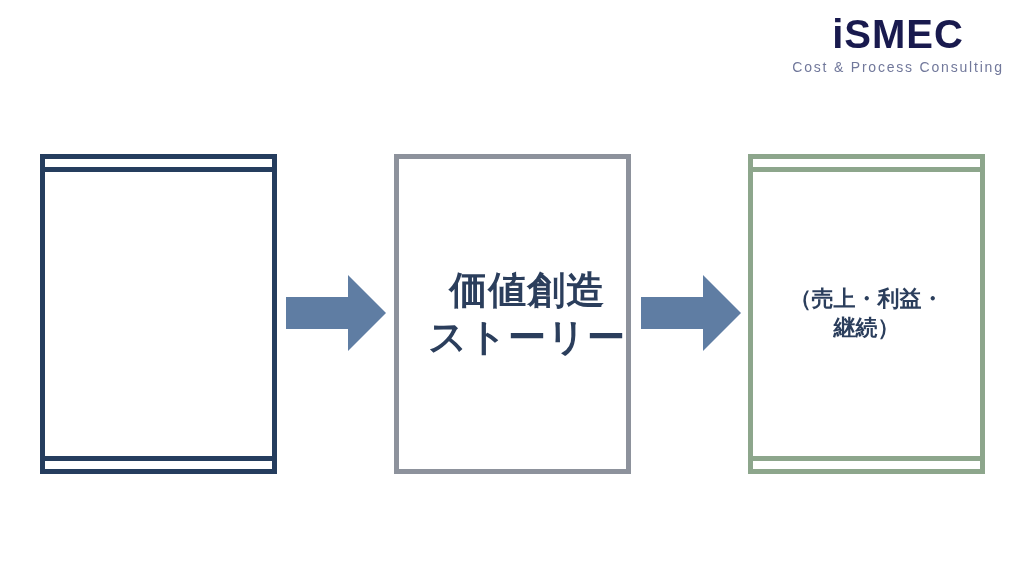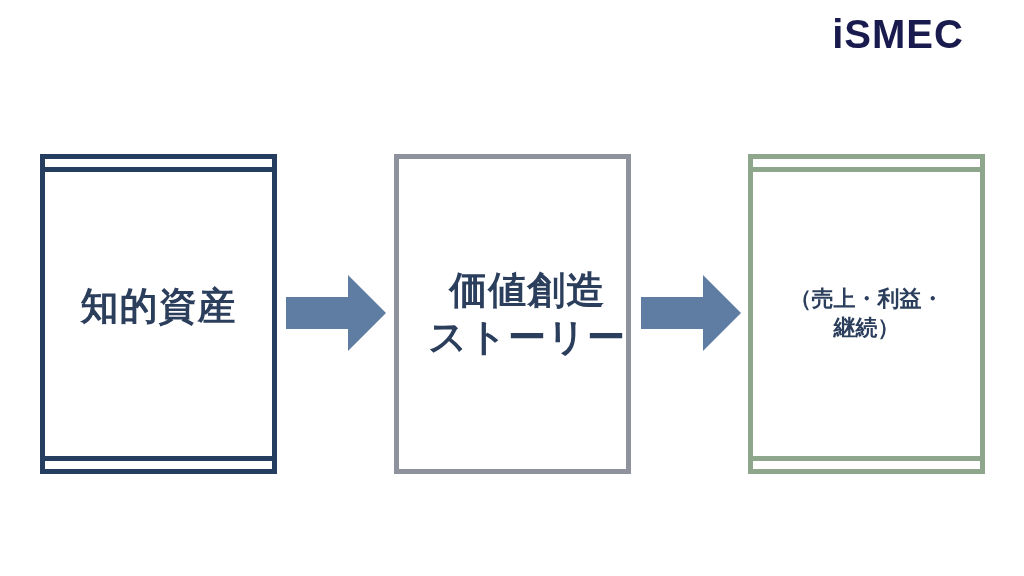--- a/index.html
+++ b/index.html
@@ -109,27 +109,27 @@
   .arrow2{left:641px;}
   .arrow polygon{fill:var(--arrow-blue);}
 </style>
 </head>
 <body>
 
 <div class="stage">
 
   <div class="logo">
     <div class="logo-title">iSMEC</div>
+    <div class="logo-sub">Cost &amp; Process Consulting</div>
   </div>
 
   <div class="box box1">
     <div class="band"></div>
     <div class="rule"></div>
     <div class="content">
-      <div class="box-title">知的資産</div>
     </div>
     <div class="rule"></div>
     <div class="band"></div>
   </div>
 
   <svg class="arrow arrow1" viewBox="0 0 100 80" aria-hidden="true">
     <polygon points="0,24 62,24 62,2 100,40 62,78 62,56 0,56"></polygon>
   </svg>
 
   <div class="box box2">

